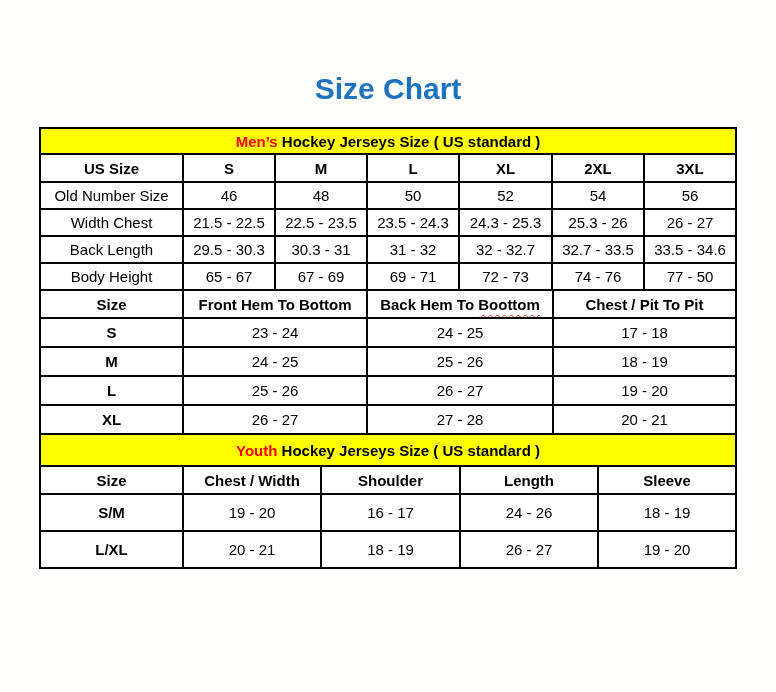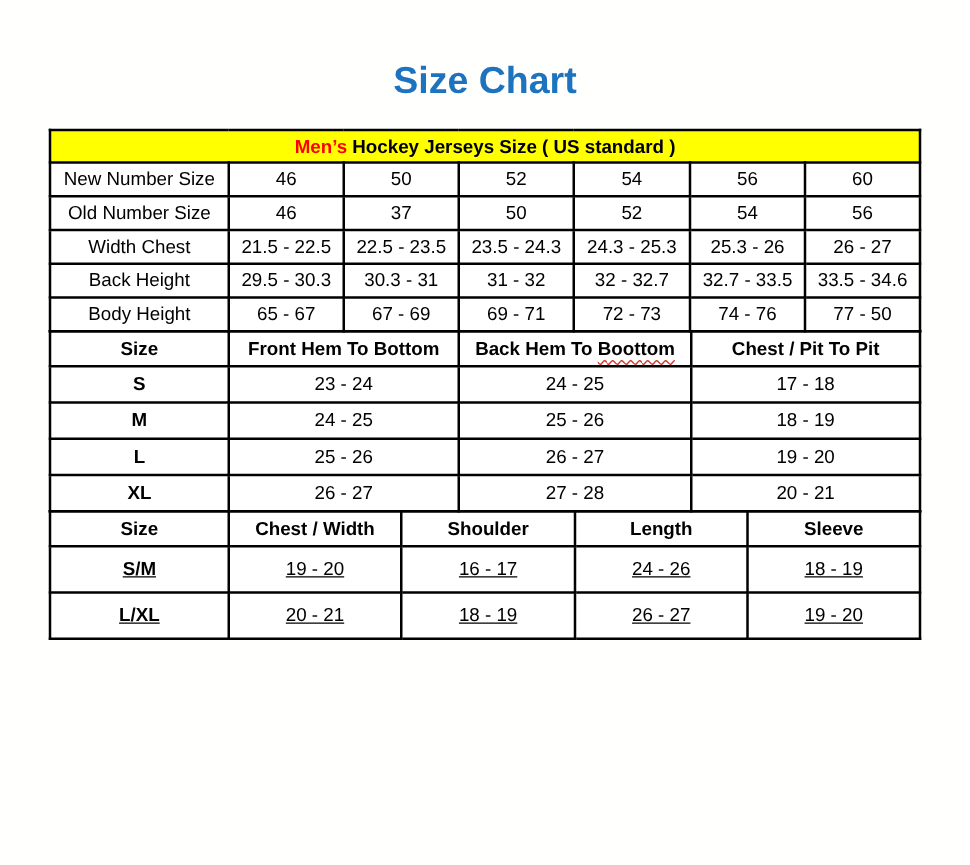--- a/index.html
+++ b/index.html
@@ -10,21 +10,21 @@
     font-family: "Liberation Sans", sans-serif;
     color: #000000;
     overflow: hidden;
   }
   .page {
     position: relative;
     width: 776px;
     height: 692px;
   }
   .page-title {
-    margin-top: 48px;
+    margin-top: 72px;
     text-align: center;
     font-size: 30px;
     font-weight: bold;
     letter-spacing: 0px;
     color: #1E73BE;
     line-height: 1.1;
   }
   .chart-wrap {
     margin: 22px 0 0 39px;
     width: 697px;
@@ -51,21 +51,21 @@
     font-weight: bold;
   }
   .banner-highlight { color: #FF0000; }
   .header-row th {
     height: 28px;
     font-weight: bold;
     background: #FFFFFF;
   }
   .data-row td { height: 27px; background: #FFFFFF; }
   .womens-table .data-row td { height: 29px; }
-  .youth-table .data-row td { height: 37px; text-decoration: underline; }
+  .youth-table .data-row td { height: 37px; }
   .youth-table .banner-cell { height: 32px; }
   .row-label-plain { font-weight: normal; }
   .row-label-bold { font-weight: bold; }
   .wavy {
     text-decoration-line: underline;
     text-decoration-style: wavy;
     text-decoration-color: #D23B2E;
     text-decoration-thickness: 1px;
     text-underline-offset: 4px;
     margin-top: 12px;
@@ -90,49 +90,49 @@
           <col style="width:92px">
           <col style="width:92px">
       </colgroup>
       <tbody>
           <tr>
         <td class="banner-cell" colspan="7">
           <span class="banner-highlight">Men’s</span>
           <span>Hockey Jerseys Size ( US standard )</span>
         </td>
       </tr>
-      <tr class="data-row">
-        <td class="row-label-plain">New Number Size</td>
-        <td>46</td>
-        <td>50</td>
-        <td>52</td>
-        <td>54</td>
-        <td>56</td>
-        <td>60</td>
+      <tr class="header-row">
+        <th>US Size</th>
+        <th>S</th>
+        <th>M</th>
+        <th>L</th>
+        <th>XL</th>
+        <th>2XL</th>
+        <th>3XL</th>
       </tr>
       <tr class="data-row">
         <td class="row-label-plain">Old Number Size</td>
         <td>46</td>
-        <td>37</td>
+        <td>48</td>
         <td>50</td>
         <td>52</td>
         <td>54</td>
         <td>56</td>
       </tr>
       <tr class="data-row">
         <td class="row-label-plain">Width Chest</td>
         <td>21.5 - 22.5</td>
         <td>22.5 - 23.5</td>
         <td>23.5 - 24.3</td>
         <td>24.3 - 25.3</td>
         <td>25.3 - 26</td>
         <td>26 - 27</td>
       </tr>
       <tr class="data-row">
-        <td class="row-label-plain">Back Height</td>
+        <td class="row-label-plain">Back Length</td>
         <td>29.5 - 30.3</td>
         <td>30.3 - 31</td>
         <td>31 - 32</td>
         <td>32 - 32.7</td>
         <td>32.7 - 33.5</td>
         <td>33.5 - 34.6</td>
       </tr>
       <tr class="data-row">
         <td class="row-label-plain">Body Height</td>
         <td>65 - 67</td>
@@ -191,20 +191,26 @@
 
     <table class="size-table youth-table">
       <colgroup>
         <col style="width:143px">
           <col style="width:138px">
           <col style="width:139px">
           <col style="width:138px">
           <col style="width:138px">
       </colgroup>
       <tbody>
+          <tr>
+        <td class="banner-cell" colspan="5">
+          <span class="banner-highlight">Youth</span>
+          <span>Hockey Jerseys Size ( US standard )</span>
+        </td>
+      </tr>
       <tr class="header-row">
         <th>Size</th>
         <th>Chest / Width</th>
         <th>Shoulder</th>
         <th>Length</th>
         <th>Sleeve</th>
       </tr>
       <tr class="data-row">
         <td class="row-label-bold">S/M</td>
         <td>19 - 20</td>

